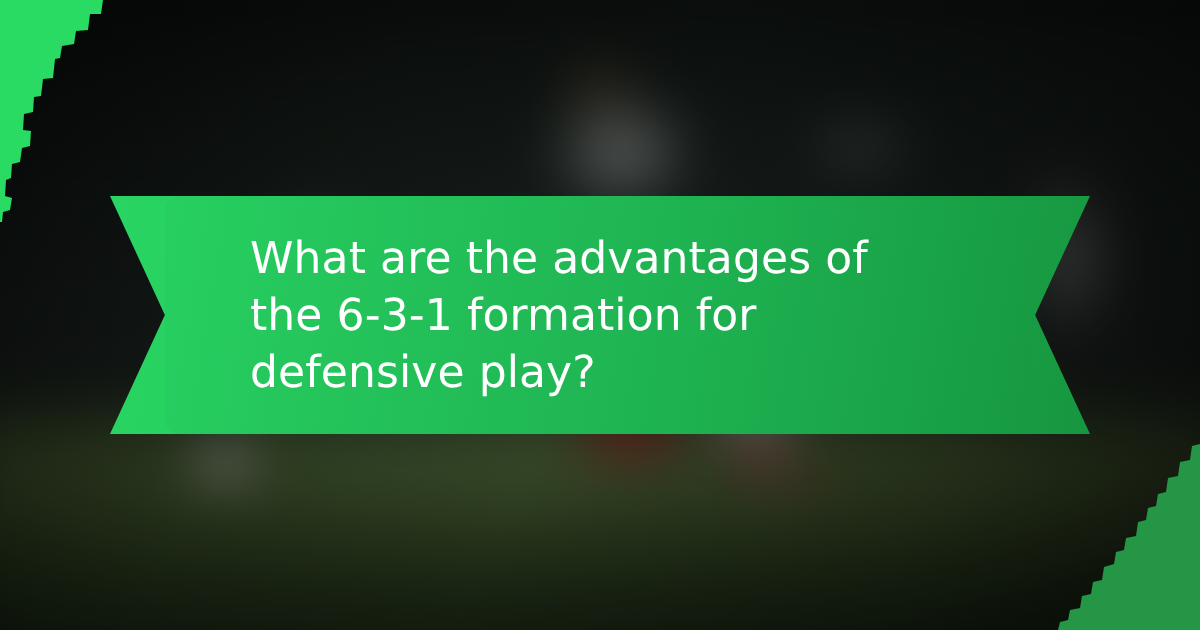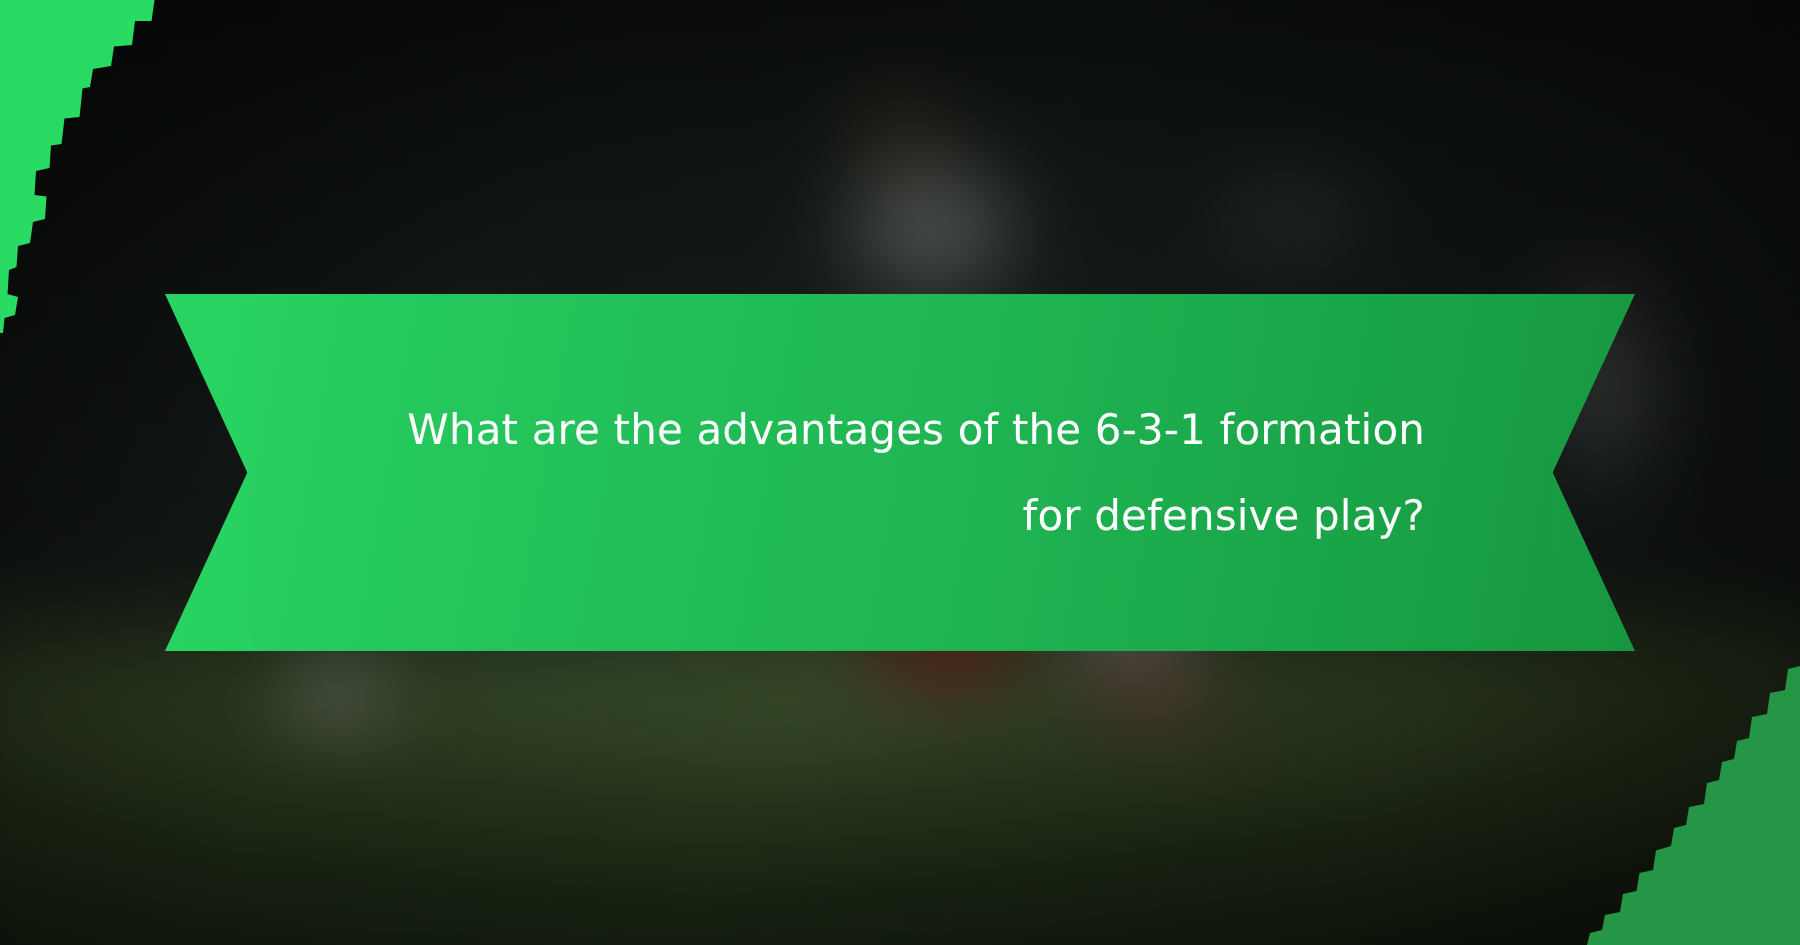--- a/index.html
+++ b/index.html
@@ -126,23 +126,23 @@
     width: 870px;
     height: 238px;
     border-radius: 14px;
     background: linear-gradient(100deg, #27cf60 0%, #23c059 30%, #1eb251 60%, #179a41 100%);
   }
 
   .banner-text {
     position: relative;
     z-index: 2;
     width: 700px;
-    text-align: right;
+    text-align: left;
     color: #ffffff;
-    font-size: 28px;
+    font-size: 44px;
     line-height: 57px;
     font-weight: 400;
     letter-spacing: 0.1px;
     font-family: "DejaVu Sans", "Liberation Sans", sans-serif;
     text-rendering: geometricPrecision;
   }
 </style>
 </head>
 <body>
 

